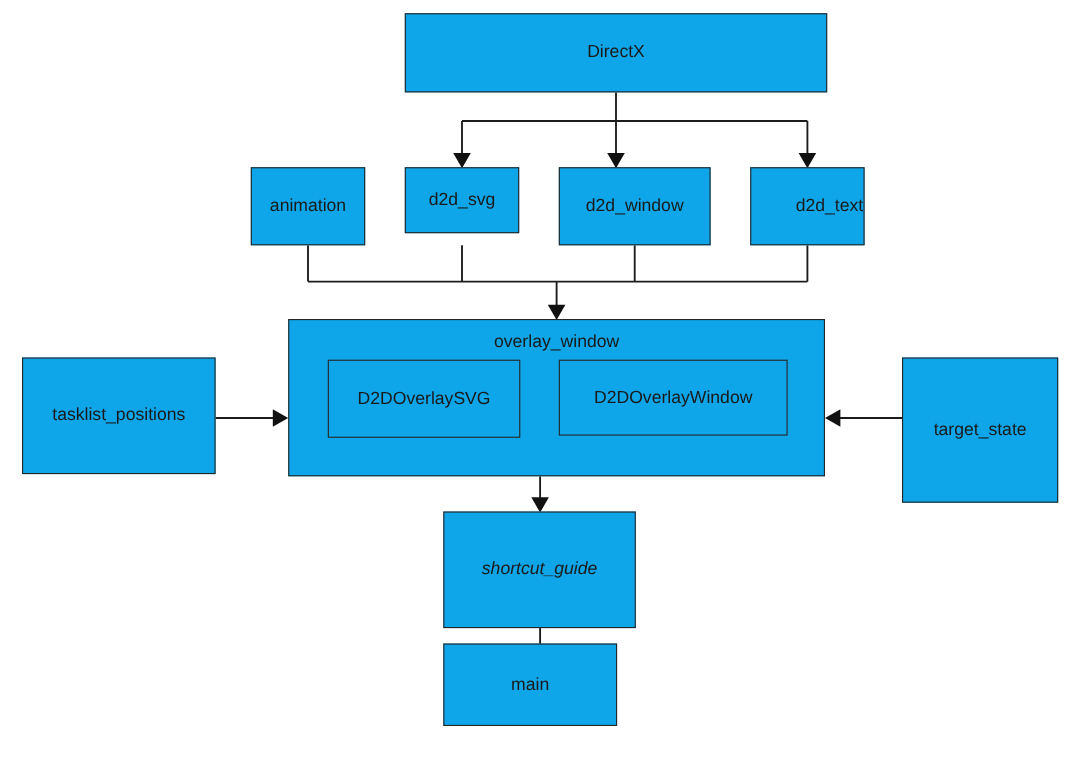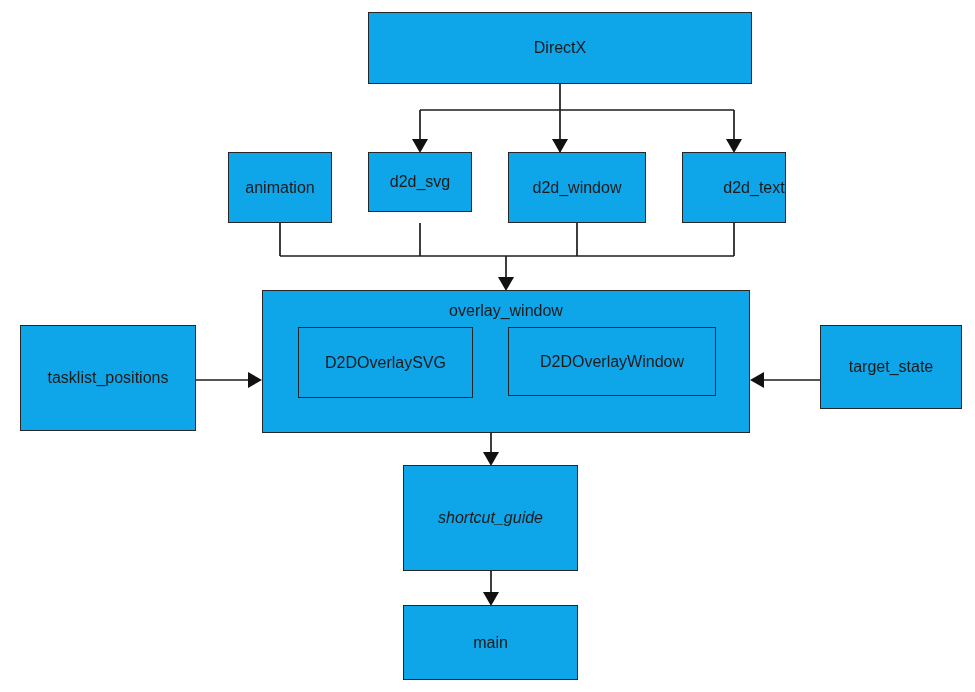--- a/index.html
+++ b/index.html
@@ -144,25 +144,25 @@
   </div>
 
   <div class="node" style="left: 508px; top: 327px; width: 208px; height: 69px;">
     <span class="node-label">D2DOverlayWindow</span>
   </div>
 
   <div class="node" style="left: 20px; top: 325px; width: 176px; height: 106px; text-align: center;">
     <span class="node-label">tasklist_positions</span>
   </div>
 
-  <div class="node" style="left: 820px; top: 325px; width: 142px; height: 84px;">
+  <div class="node" style="left: 820px; top: 325px; width: 142px; height: 132px;">
     <span class="node-label">target_state</span>
   </div>
 
   <div class="node" style="left: 403px; top: 465px; width: 175px; height: 106px; font-style: italic;">
     <span class="node-label">shortcut_guide</span>
   </div>
 
-  <div class="node" style="left: 403px; top: 605px; width: 175px; height: 75px;">
+  <div class="node" style="left: 403px; top: 585px; width: 158px; height: 75px;">
     <span class="node-label">main</span>
   </div>
 
 </div>
 
 </body></html>

